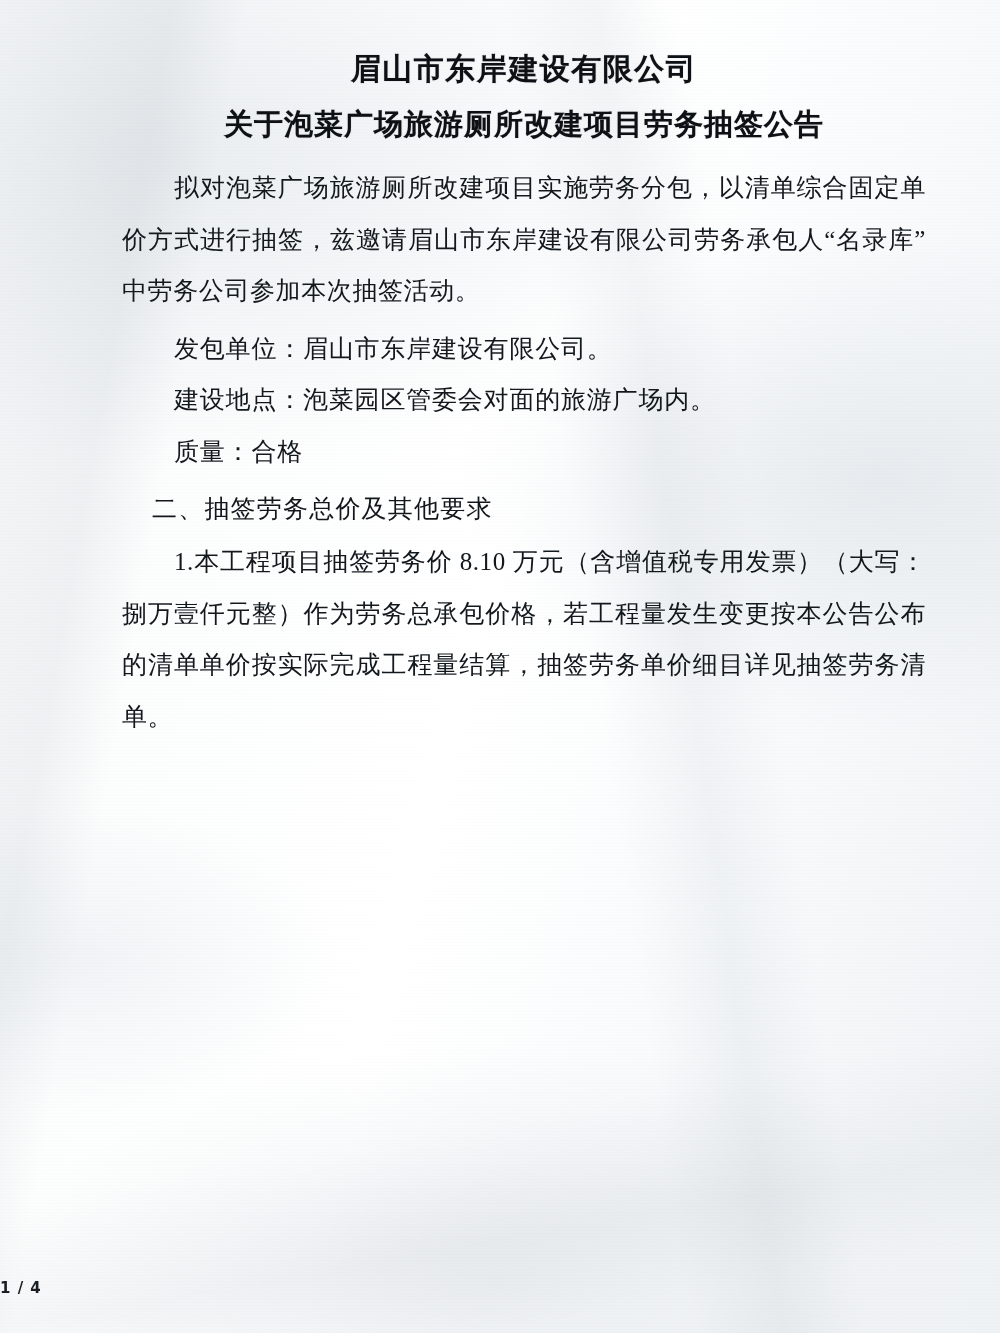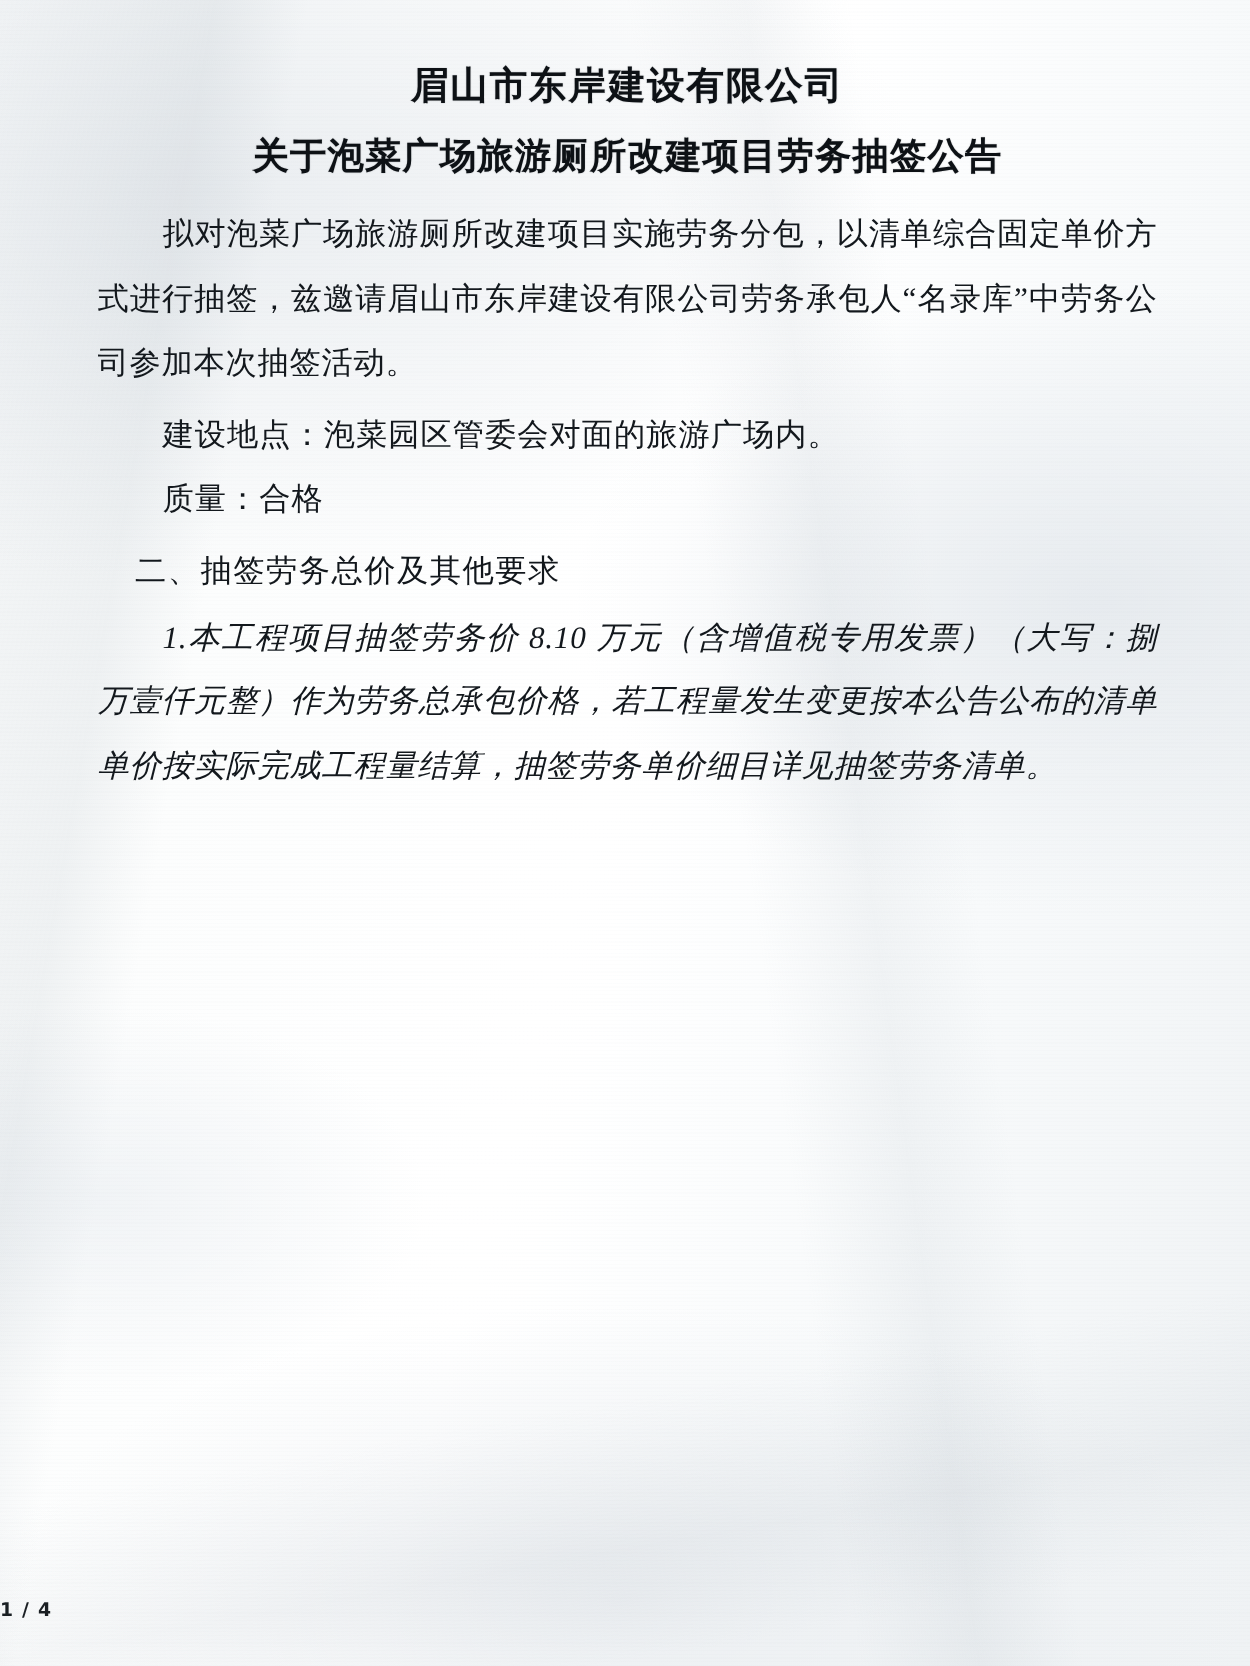--- a/index.html
+++ b/index.html
@@ -20,20 +20,21 @@
     width: 1000px;
     height: 1333px;
     box-sizing: border-box;
     background:
       radial-gradient(ellipse 900px 500px at 18% 12%, rgba(228,232,236,0.75) 0%, rgba(255,255,255,0) 62%),
       radial-gradient(ellipse 700px 420px at 88% 36%, rgba(223,228,233,0.70) 0%, rgba(255,255,255,0) 60%),
       radial-gradient(ellipse 800px 380px at 50% 96%, rgba(226,230,234,0.65) 0%, rgba(255,255,255,0) 62%),
       radial-gradient(ellipse 400px 240px at 8% 72%, rgba(232,236,240,0.6) 0%, rgba(255,255,255,0) 65%),
       linear-gradient(105deg, #f3f5f6 0%, #fbfcfc 22%, #ffffff 48%, #f7f9fa 72%, #eef1f3 100%);
     filter: contrast(1.01);
+    padding-left: 44px;
   }
   
   .page::before {
     content: "";
     position: absolute;
     inset: 0;
     pointer-events: none;
     background:
       linear-gradient(100deg, rgba(190,198,204,0.0) 0%, rgba(190,198,204,0.18) 14%, rgba(190,198,204,0.0) 20%),
       linear-gradient(82deg, rgba(195,202,208,0.0) 58%, rgba(195,202,208,0.16) 66%, rgba(195,202,208,0.0) 73%),
@@ -90,21 +91,20 @@
     line-height: 2.06;
     margin: 0;
     text-indent: 52px;
     letter-spacing: 0.6px;
     text-align: justify;
     text-justify: inter-ideograph;
     color: #14191e;
   }
   p.para.tight {
     margin-top: 2px;
-    font-style: italic;
   }
   p.para.block {
     margin-top: 4px;
   }
 
   p.field {
     font-size: 25px;
     line-height: 2.06;
     margin: 0;
     text-indent: 52px;
@@ -140,20 +140,21 @@
     </div>
 
 
 
     <div class="spacer-sm"></div>
 
     <p class="para block">拟对泡菜广场旅游厕所改建项目实施劳务分包，以清单综合固定单价方式进行抽签，兹邀请眉山市东岸建设有限公司劳务承包人“名录库”中劳务公司参加本次抽签活动。</p>
 
     <div class="spacer-sm"></div>
 
+    <p class="field">发包单位：眉山市东岸建设有限公司。</p>
     <p class="field">建设地点：泡菜园区管委会对面的旅游广场内。</p>
     <p class="field">质量：合格</p>
 
     <div class="section-head" style="text-indent:30px; margin-top:6px;">二、抽签劳务总价及其他要求</div>
 
     <p class="para tight">1.本工程项目抽签劳务价 8.10 万元（含增值税专用发票）（大写：捌万壹仟元整）作为劳务总承包价格，若工程量发生变更按本公告公布的清单单价按实际完成工程量结算，抽签劳务单价细目详见抽签劳务清单。</p>
 
   </div>
 
   <div class="footer">1 / 4</div>

